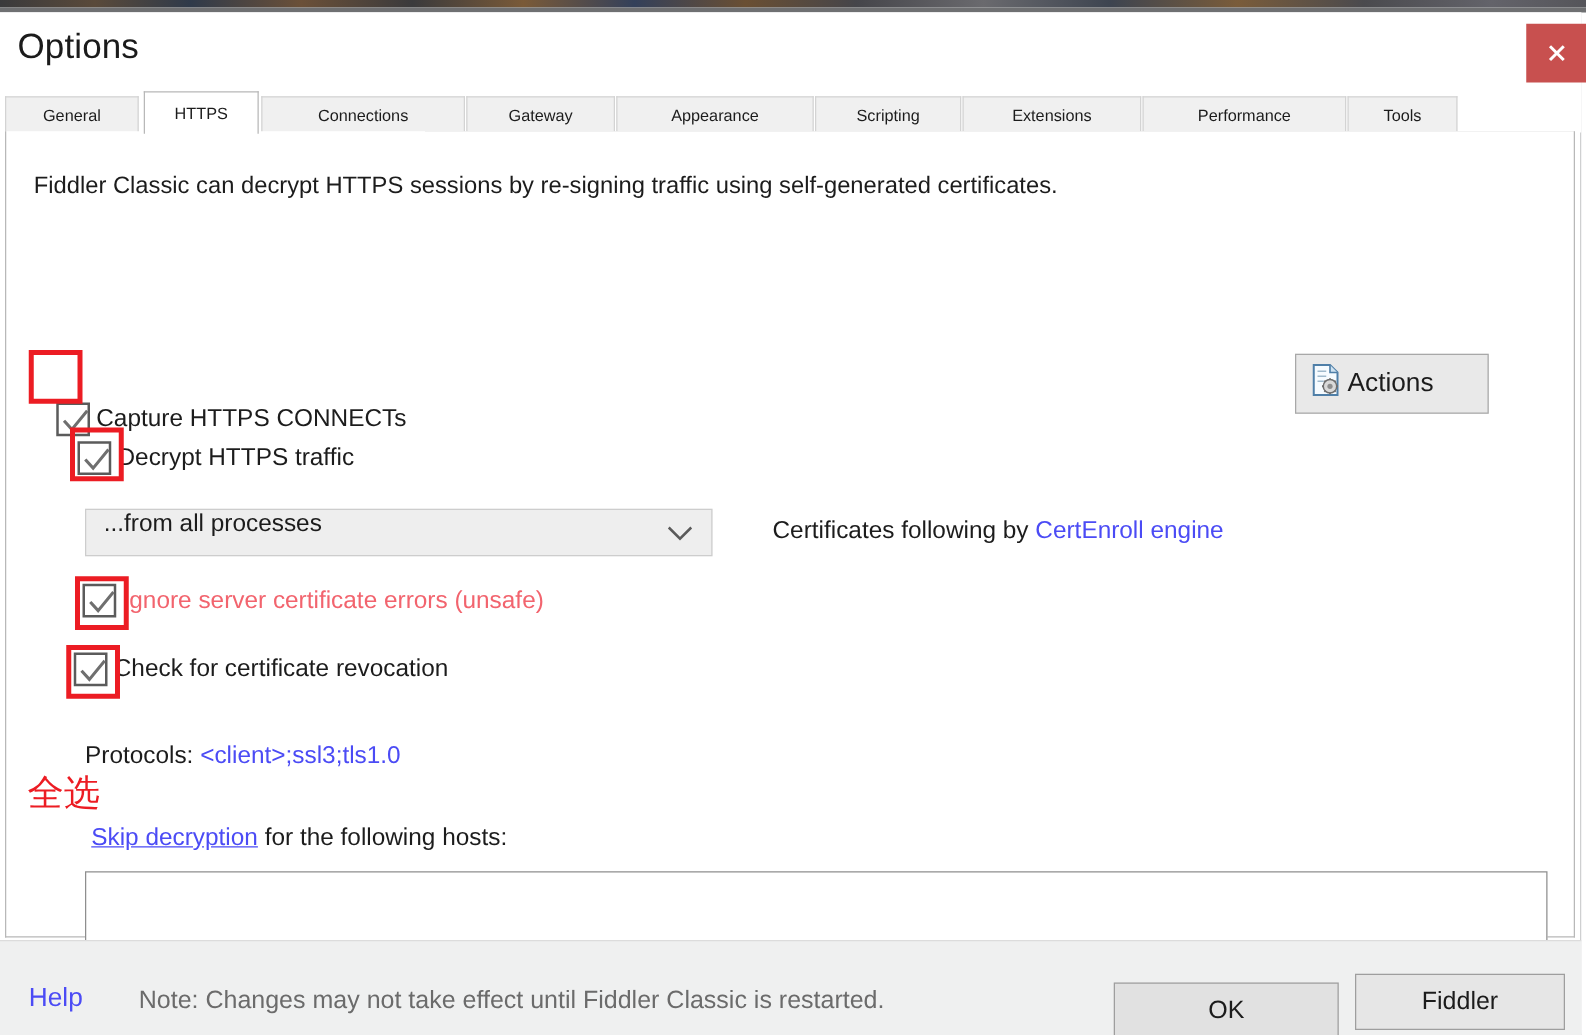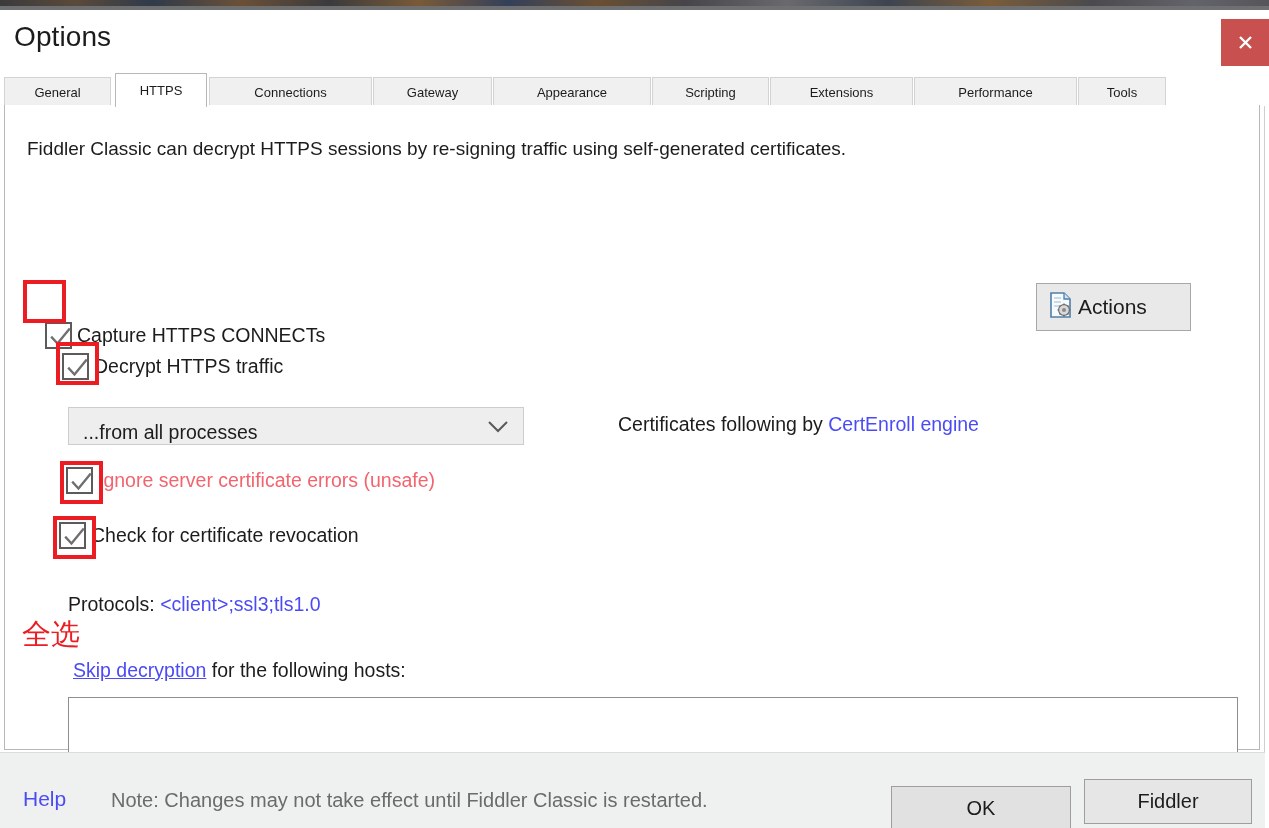--- a/index.html
+++ b/index.html
@@ -164,25 +164,25 @@
     position: absolute;
     border: 4px solid #ec1c23;
     pointer-events: none;
     z-index: 9;
   }
 
   
   .dropdown {
     position: absolute;
     left: 63px; top: 302px;
-    width: 456px; height: 38px;
+    width: 502px; height: 38px;
     background: #eeeeee;
     border: 1px solid #cdcdcd;
     display: flex;
-    align-items: flex-end;
+    align-items: flex-start;
     cursor: pointer;
   }
   .dropdown-text {
     font-size: 19.5px;
     color: #1c1c1c;
     margin-left: 14px;
     white-space: nowrap;
   }
   .dropdown-arrow {
     position: absolute;

